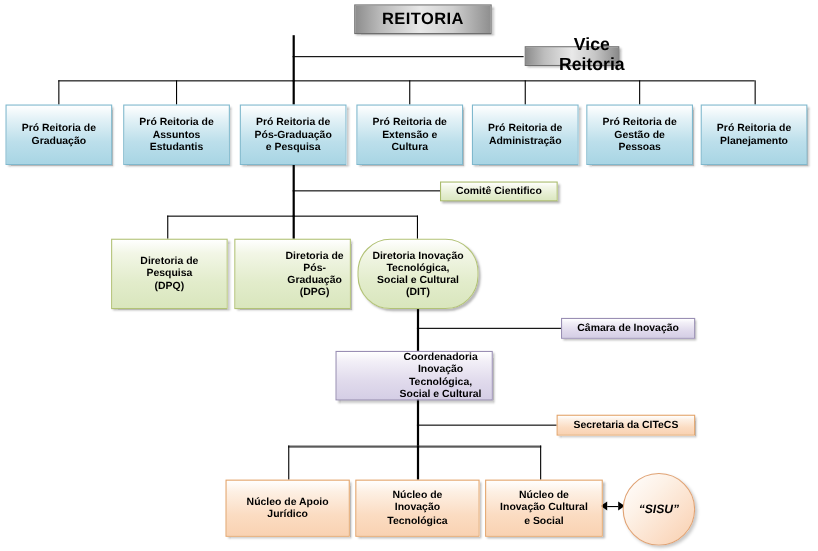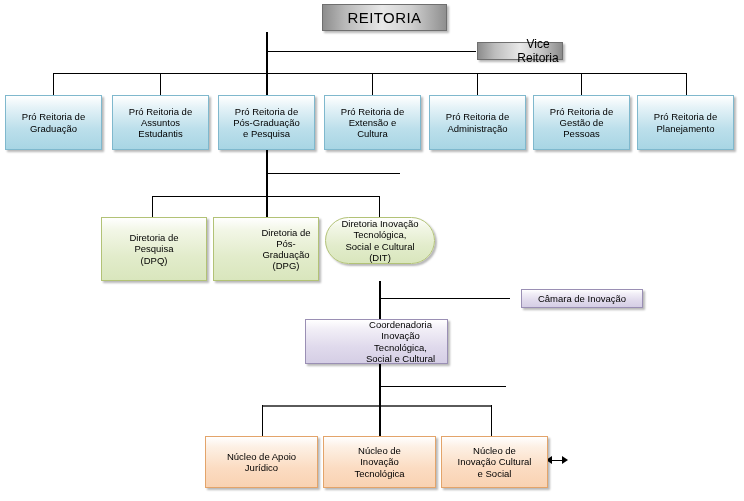--- a/index.html
+++ b/index.html
@@ -30,39 +30,39 @@
   }
 
   
   .node {
     position: absolute;
     box-sizing: border-box;
     display: flex;
     align-items: center;
     justify-content: center;
     text-align: center;
-    font-weight: normal;
+    font-weight: bold;
     color: #000000;
     line-height: 1.18;
     box-shadow: 2px 2px 2px rgba(0,0,0,0.28);
   }
   .node span { display: block; padding: 0 3px; }
 
   
   .n-reitoria {
     background: linear-gradient(to right, #8d8d8d 0%, #b9b9b9 18%, #e8e8e8 48%, #cfcfcf 72%, #8f8f8f 100%);
     border: 1px solid #6f6f6f;
     font-size: 15px;
     letter-spacing: .4px;
   }
   
   .n-vice {
     background: linear-gradient(to right, #8d8d8d 0%, #bdbdbd 20%, #e9e9e9 50%, #c6c6c6 75%, #8b8b8b 100%);
     border: 1px solid #6f6f6f;
-    font-size: 12px;
+    font-size: 16px;
     padding-left: 36px;
   }
   
   .n-blue {
     background: linear-gradient(to bottom, #ffffff 0%, #e4f2f7 22%, #bcdfeb 62%, #a8d5e4 100%);
     border: 1px solid #7fb8cd;
     font-size: 9.5px;
   }
   
   .n-green {
@@ -189,44 +189,53 @@
   <div class="node n-blue" style="left:429px; top:95px; width:97px; height:55px;">
     <span>Pró Reitoria de<br>Administração</span>
   </div>
   <div class="node n-blue" style="left:533px; top:95px; width:97px; height:55px;">
     <span>Pró Reitoria de<br>Gestão de<br>Pessoas</span>
   </div>
   <div class="node n-blue" style="left:637px; top:95px; width:97px; height:55px;">
     <span>Pró Reitoria de<br>Planejamento</span>
   </div>
 
+  <div class="node n-green-pill" style="left:400px; top:165px; width:107px; height:18px;">
+    <span>Comitê Cientifico</span>
+  </div>
 
   <div class="node n-green" style="left:101px; top:217px; width:106px; height:64px;">
     <span>Diretoria de<br>Pesquisa<br>(DPQ)</span>
   </div>
   <div class="node n-green" style="left:213px; top:217px; width:106px; height:64px;padding-left:40px;">
     <span>Diretoria de Pós-<br>Graduação<br>(DPG)</span>
   </div>
-  <div class="node n-green" style="left:325px; top:217px; width:110px; height:47px;border-radius:30px;">
+  <div class="node n-green" style="left:325px; top:217px; width:110px; height:64px;border-radius:30px;">
     <span>Diretoria Inovação<br>Tecnológica,<br>Social e Cultural<br>(DIT)</span>
   </div>
 
-  <div class="node n-purple" style="left:521px; top:289px; width:122px; height:19px;">
+  <div class="node n-purple" style="left:510px; top:289px; width:122px; height:19px;">
     <span>Câmara de Inovação</span>
   </div>
 
   <div class="node n-purple" style="left:305px; top:319px; width:143px; height:45px;padding-left:48px;">
     <span>Coordenadoria<br>Inovação Tecnológica,<br>Social e Cultural</span>
   </div>
 
+  <div class="node n-peach" style="left:506px; top:377px; width:126px; height:19px;">
+    <span>Secretaria da CITeCS</span>
+  </div>
 
   <div class="node n-peach" style="left:205px; top:436px; width:113px; height:52px;">
     <span>Núcleo de Apoio<br>Jurídico</span>
   </div>
   <div class="node n-peach" style="left:323px; top:436px; width:113px; height:52px;">
     <span>Núcleo de<br>Inovação<br>Tecnológica</span>
   </div>
   <div class="node n-peach" style="left:441px; top:436px; width:107px; height:52px;">
     <span>Núcleo de<br>Inovação Cultural<br>e Social</span>
   </div>
 
+  <div class="node n-circle" style="left:566px; top:430px; width:66px; height:66px;">
+    <span>“SISU”</span>
+  </div>
 
 </div>
 
 </body></html>

